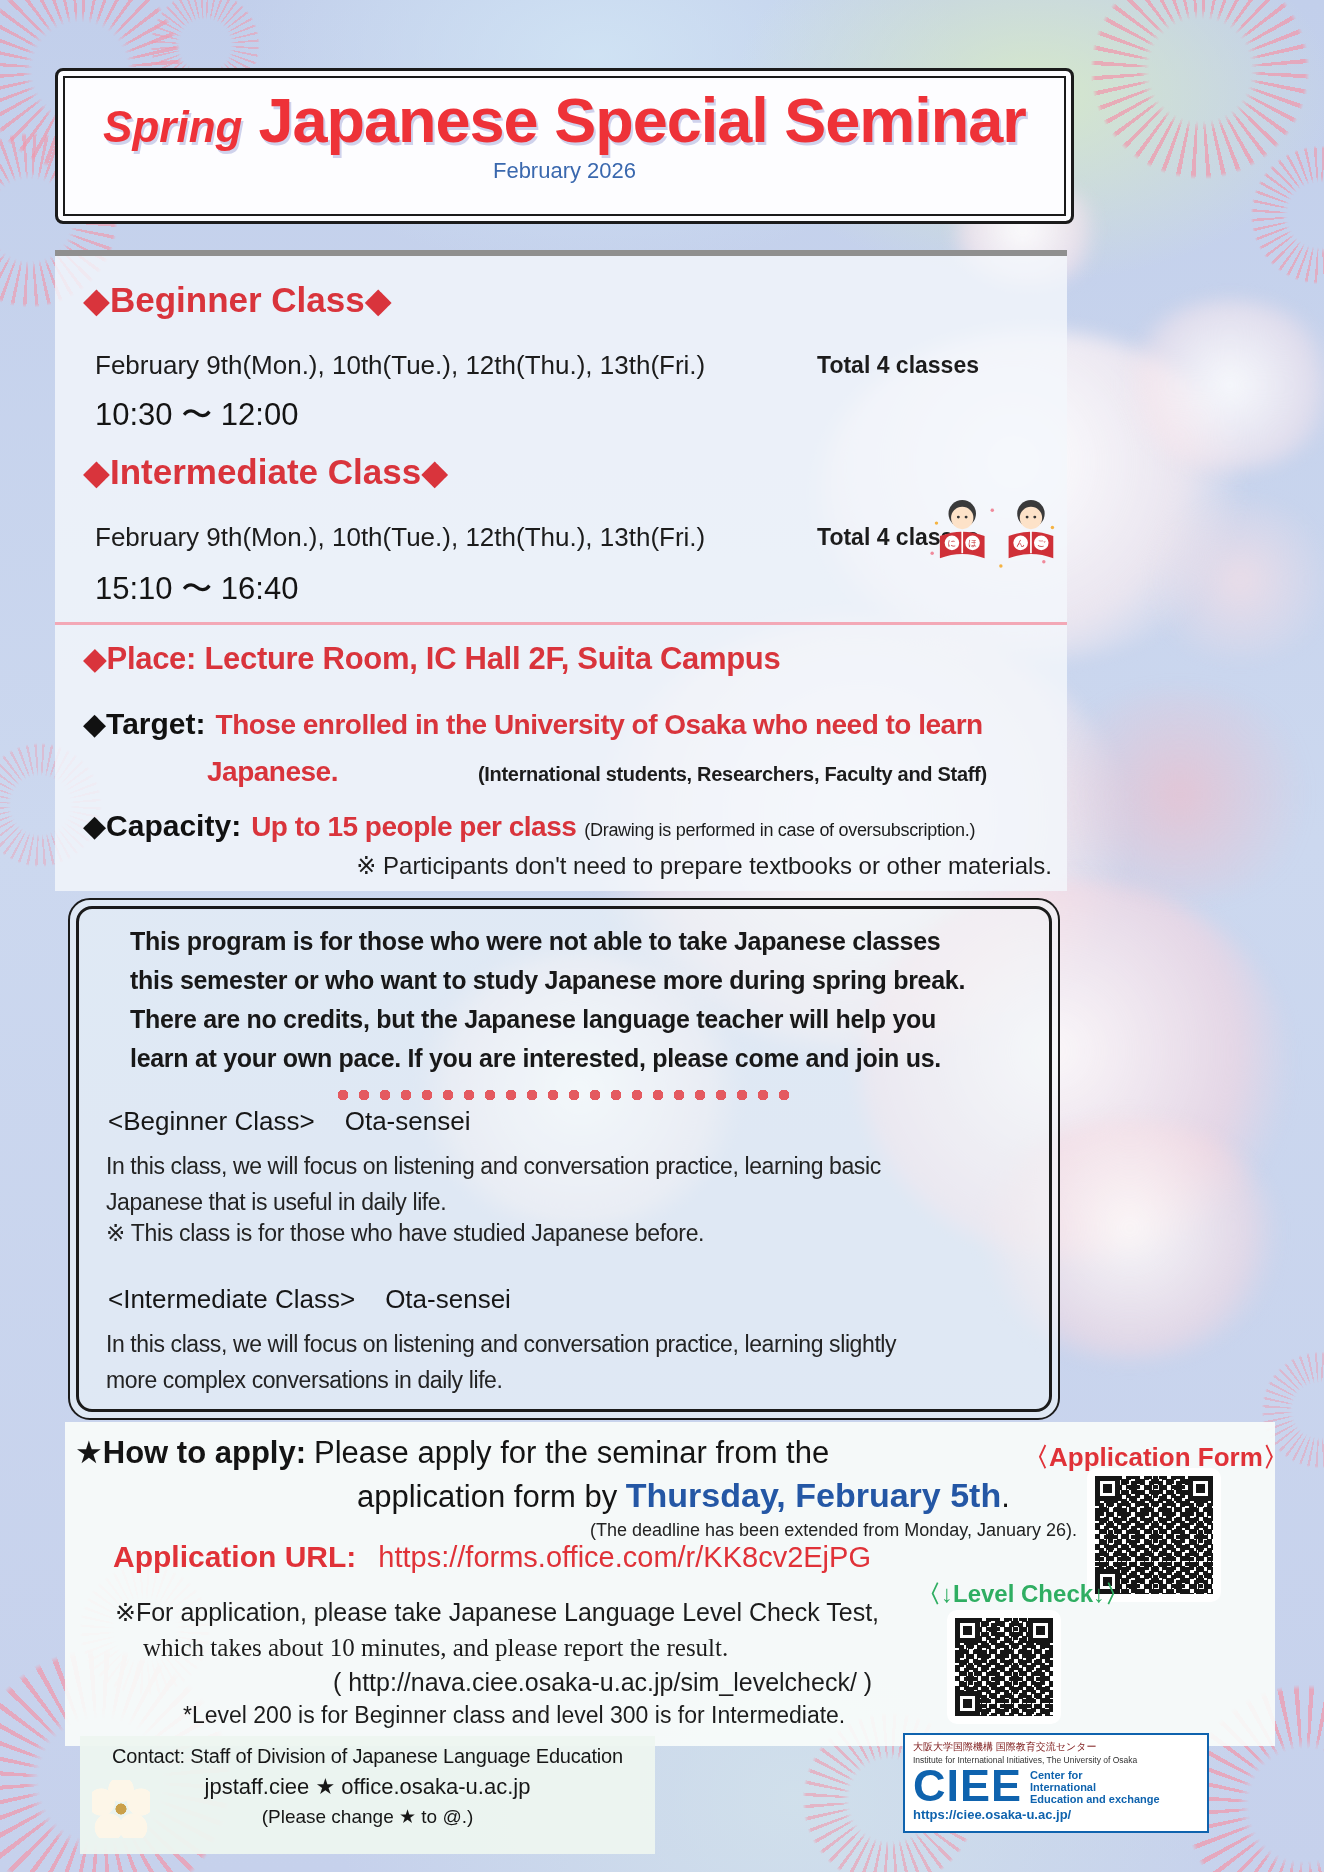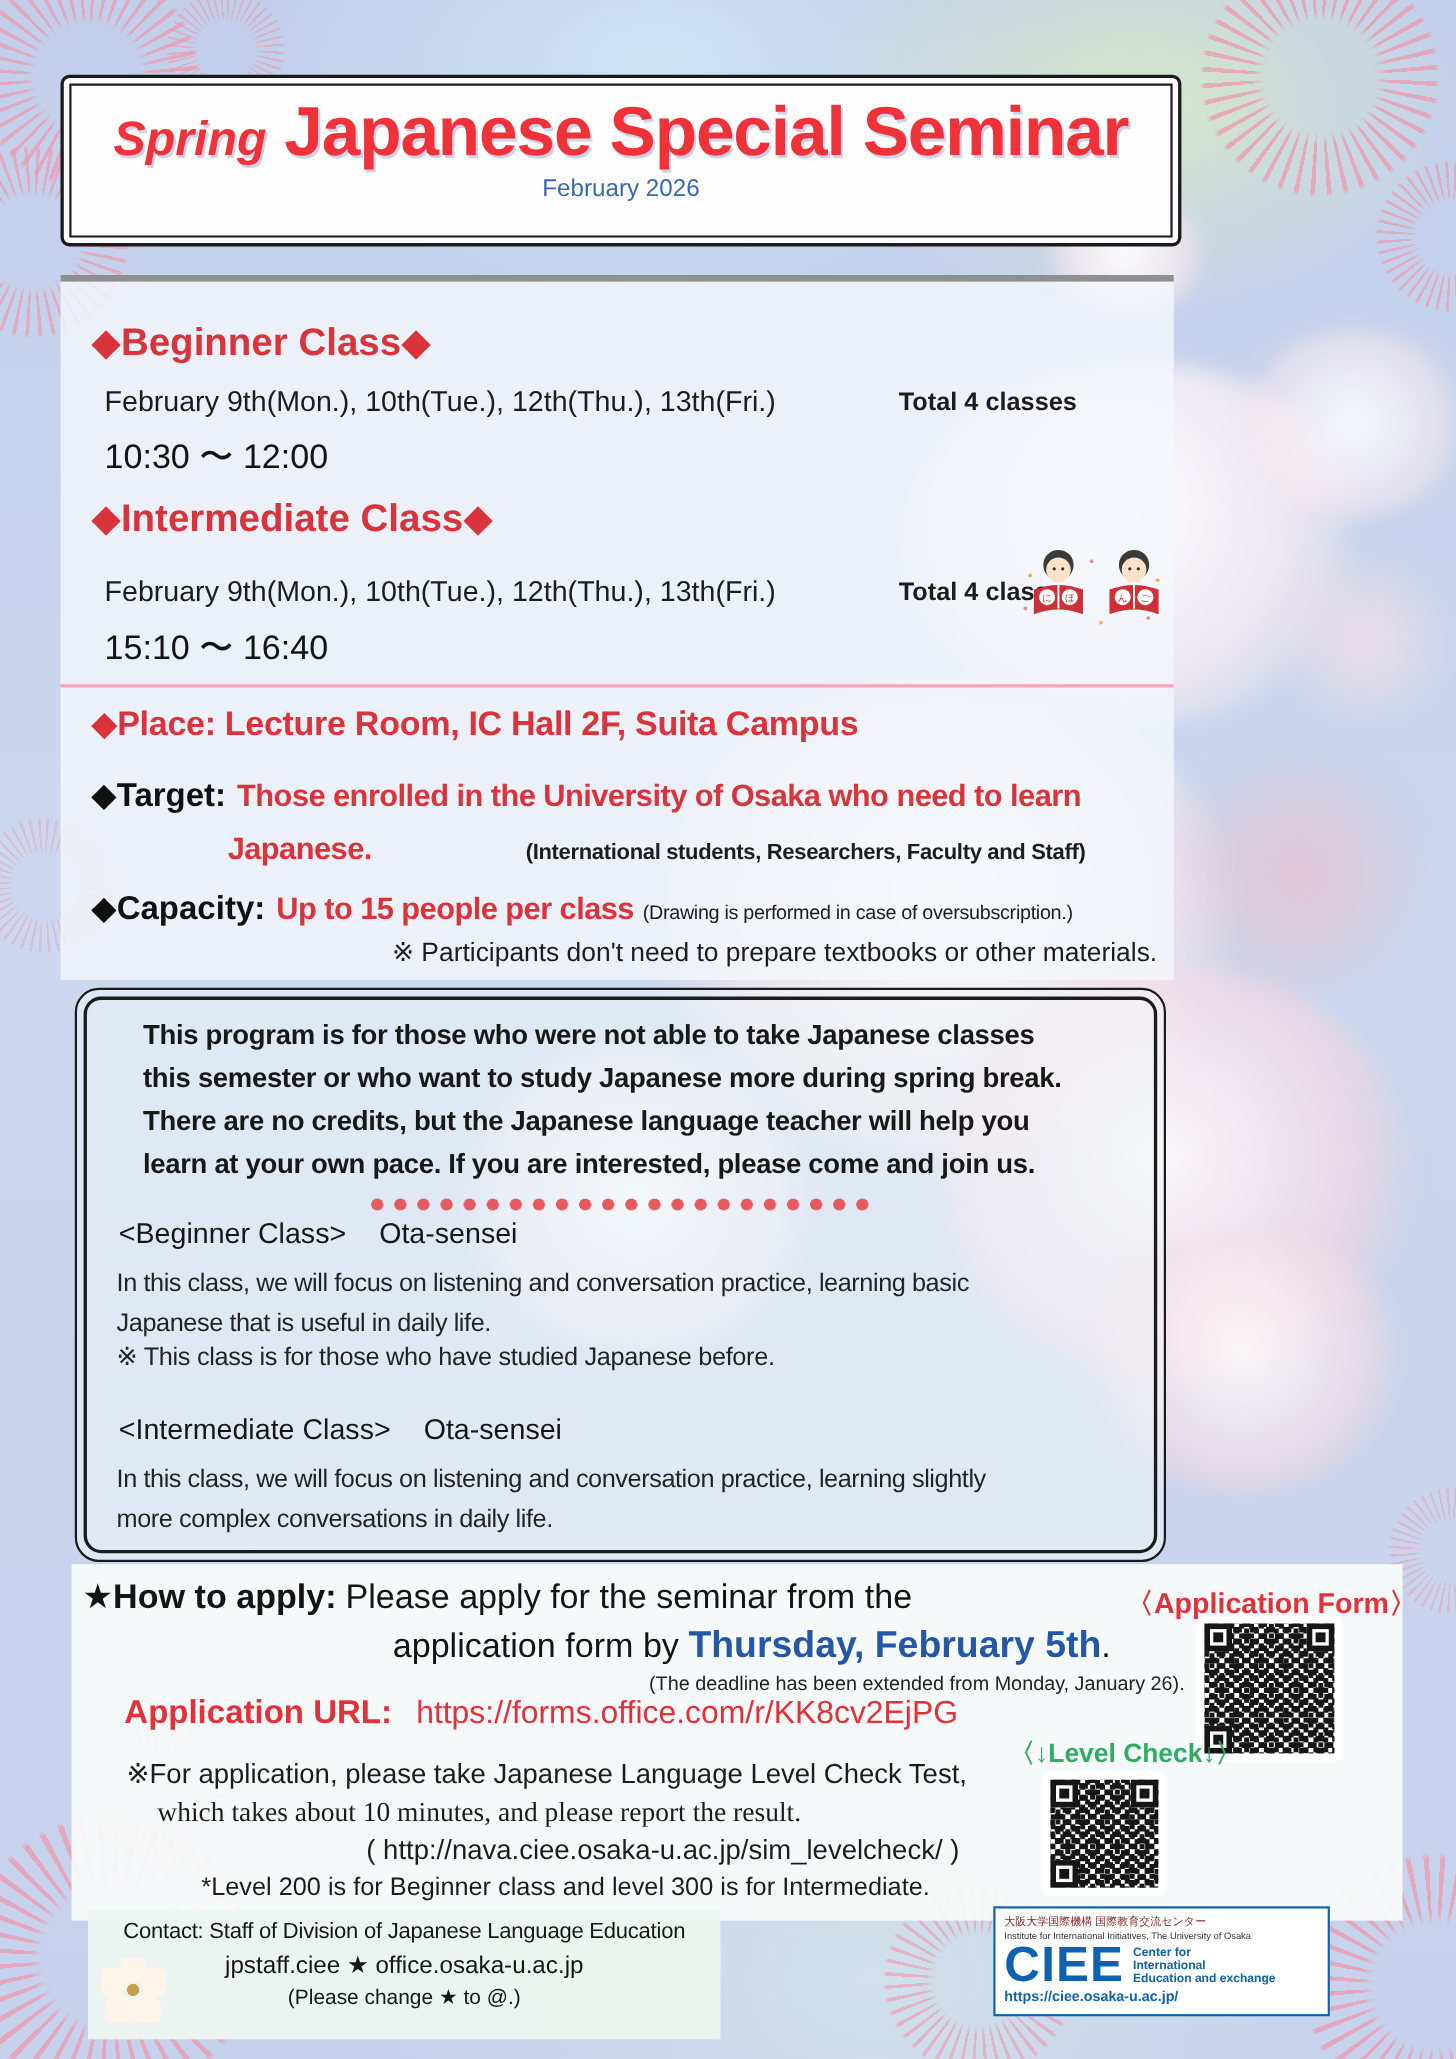--- a/index.html
+++ b/index.html
@@ -24,21 +24,21 @@
   .title-prefix{font-size:44px;font-weight:bold;font-style:italic;color:#ee3238;margin-right:16px;
     text-shadow:2px 3px 0 rgba(120,130,200,.35);}
   .title-main{font-size:63px;font-weight:bold;color:#ee3238;letter-spacing:-1px;
     text-shadow:2px 3px 0 rgba(120,130,200,.35);}
   .subtitle{font-size:22px;color:#3a68ae;margin-top:6px;}
   
   .info-panel{position:absolute;left:55px;top:250px;width:1012px;height:635px;z-index:2;
     background:rgba(243,247,251,.82);border-top:6px solid #8f8f8f;}
   .info-panel .abs{position:absolute;white-space:nowrap;}
   .class-heading{font-size:35px;font-weight:bold;color:#d9343c;margin:0;}
-  .h-beg{left:28px;top:24px;margin-top:12px;} .h-int{left:28px;top:196px;}
+  .h-beg{left:28px;top:24px;} .h-int{left:28px;top:196px;}
   .date-row{position:absolute;left:40px;right:0;height:38px;font-size:26px;color:#1c1c1c;}
   .dr1{top:94px;} .dr2{top:266px;}
   .total{position:absolute;right:88px;top:2px;font-size:23px;font-weight:bold;white-space:nowrap;}
   .time{font-size:31px;color:#141414;}
   .t1{left:40px;top:138px;} .t2{left:40px;top:312px;}
   .kids{position:absolute;right:6px;top:236px;width:146px;height:88px;}
   .pink-divider{position:absolute;left:0;right:0;top:366px;height:3px;background:#f3a8b6;border:none;margin:0;}
   .place-line{left:28px;top:384px;font-size:31px;font-weight:bold;color:#d9343c;letter-spacing:-0.3px;}
   .target-line1{left:28px;top:450px;}
   .target-line2{left:152px;top:500px;}

